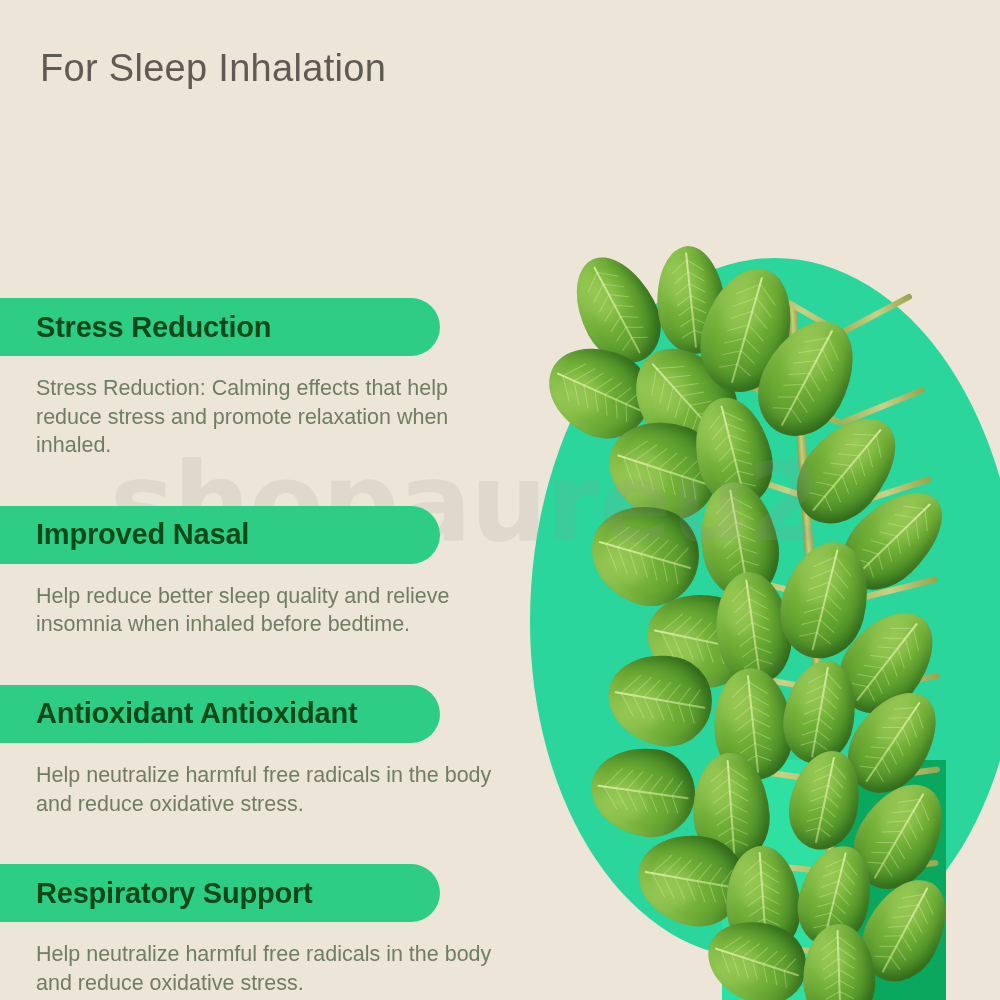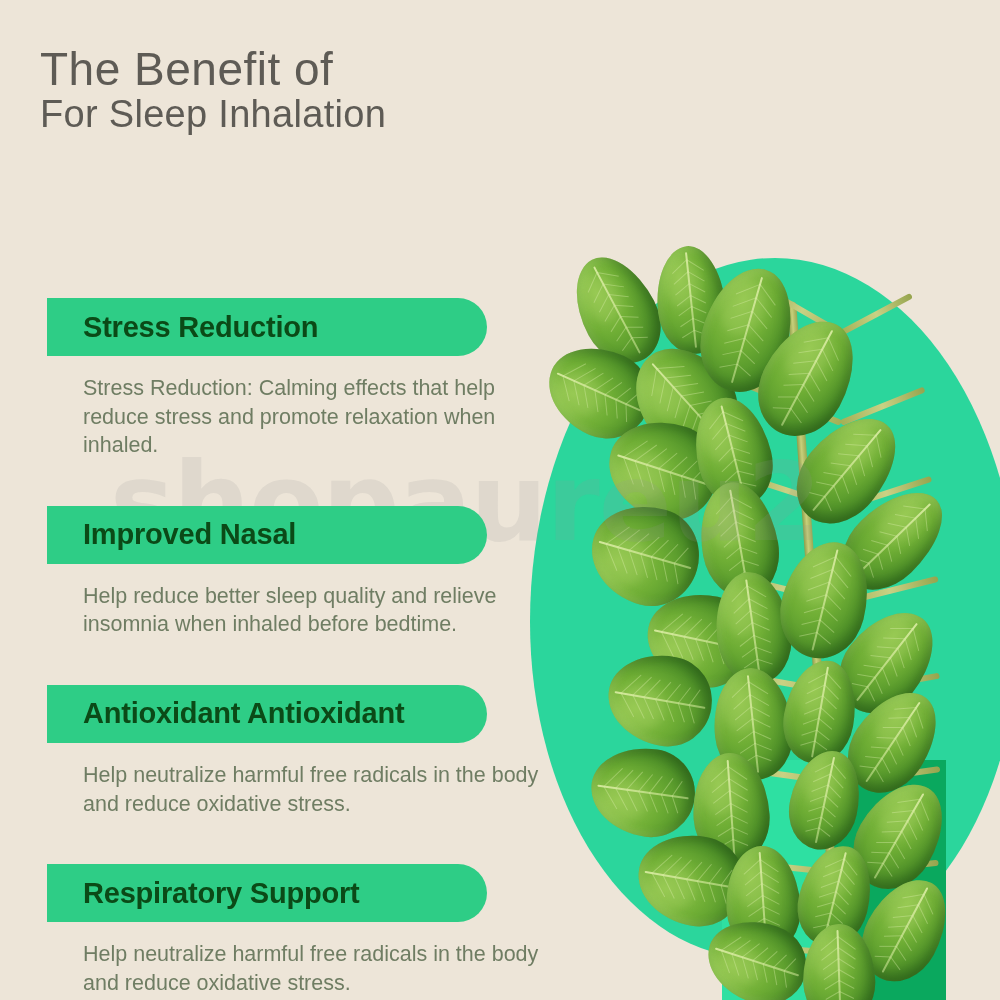--- a/index.html
+++ b/index.html
@@ -57,21 +57,21 @@
   .headline{position:absolute;left:40px;top:46px;width:900px;}
   .kicker{font-size:46px;font-weight:300;color:#5e5b55;letter-spacing:.5px;line-height:1.0;}
   .bigtitle{
     font-size:84px;font-weight:700;color:#3c3c3c;letter-spacing:-1px;
     line-height:1.02;margin-top:6px;white-space:nowrap;
   }
   .subtitle{font-size:38px;font-weight:300;color:#5e5b55;letter-spacing:.3px;margin-top:2px;line-height:1.1;}
 
   
   .benefits{position:absolute;left:0;top:298px;width:520px;}
-  .benefit{position:relative;padding-left:47px;}
+  .benefit{position:relative;}
   .pill{
     background:#2ecd86;border-radius:0 30px 30px 0;
     height:58px;display:flex;align-items:center;padding-left:36px;
     width:440px;box-sizing:border-box;
   }
   .pill-label{font-size:29px;font-weight:700;color:#0b4a17;letter-spacing:-.2px;line-height:1;}
   .desc{
     margin:18px 0 0 36px;width:470px;
     font-size:21.5px;line-height:1.33;color:#6f7d63;font-weight:400;
   }
@@ -641,21 +641,20 @@
             <i style="top: 67%; width: 22.5%; transform: rotate(28deg);"></i>
             <i style="top: 67%; width: 22.5%; transform: scaleX(-1) rotate(28deg);"></i>
           </div>
         </div>
       </div>
   </div>
 
   <div class="watermark">shopaureu2</div>
 
   <div class="headline">
-    <div class="kicker">The Benefit of</div>
     <div class="subtitle">For Sleep Inhalation</div>
   </div>
 
   <div class="benefits">
 
     <div class="benefit">
       <div class="pill">
         <span class="pill-label">Stress Reduction</span>
       </div>
       <div class="desc">Stress Reduction: Calming effects that help reduce stress and promote relaxation when inhaled.</div>

